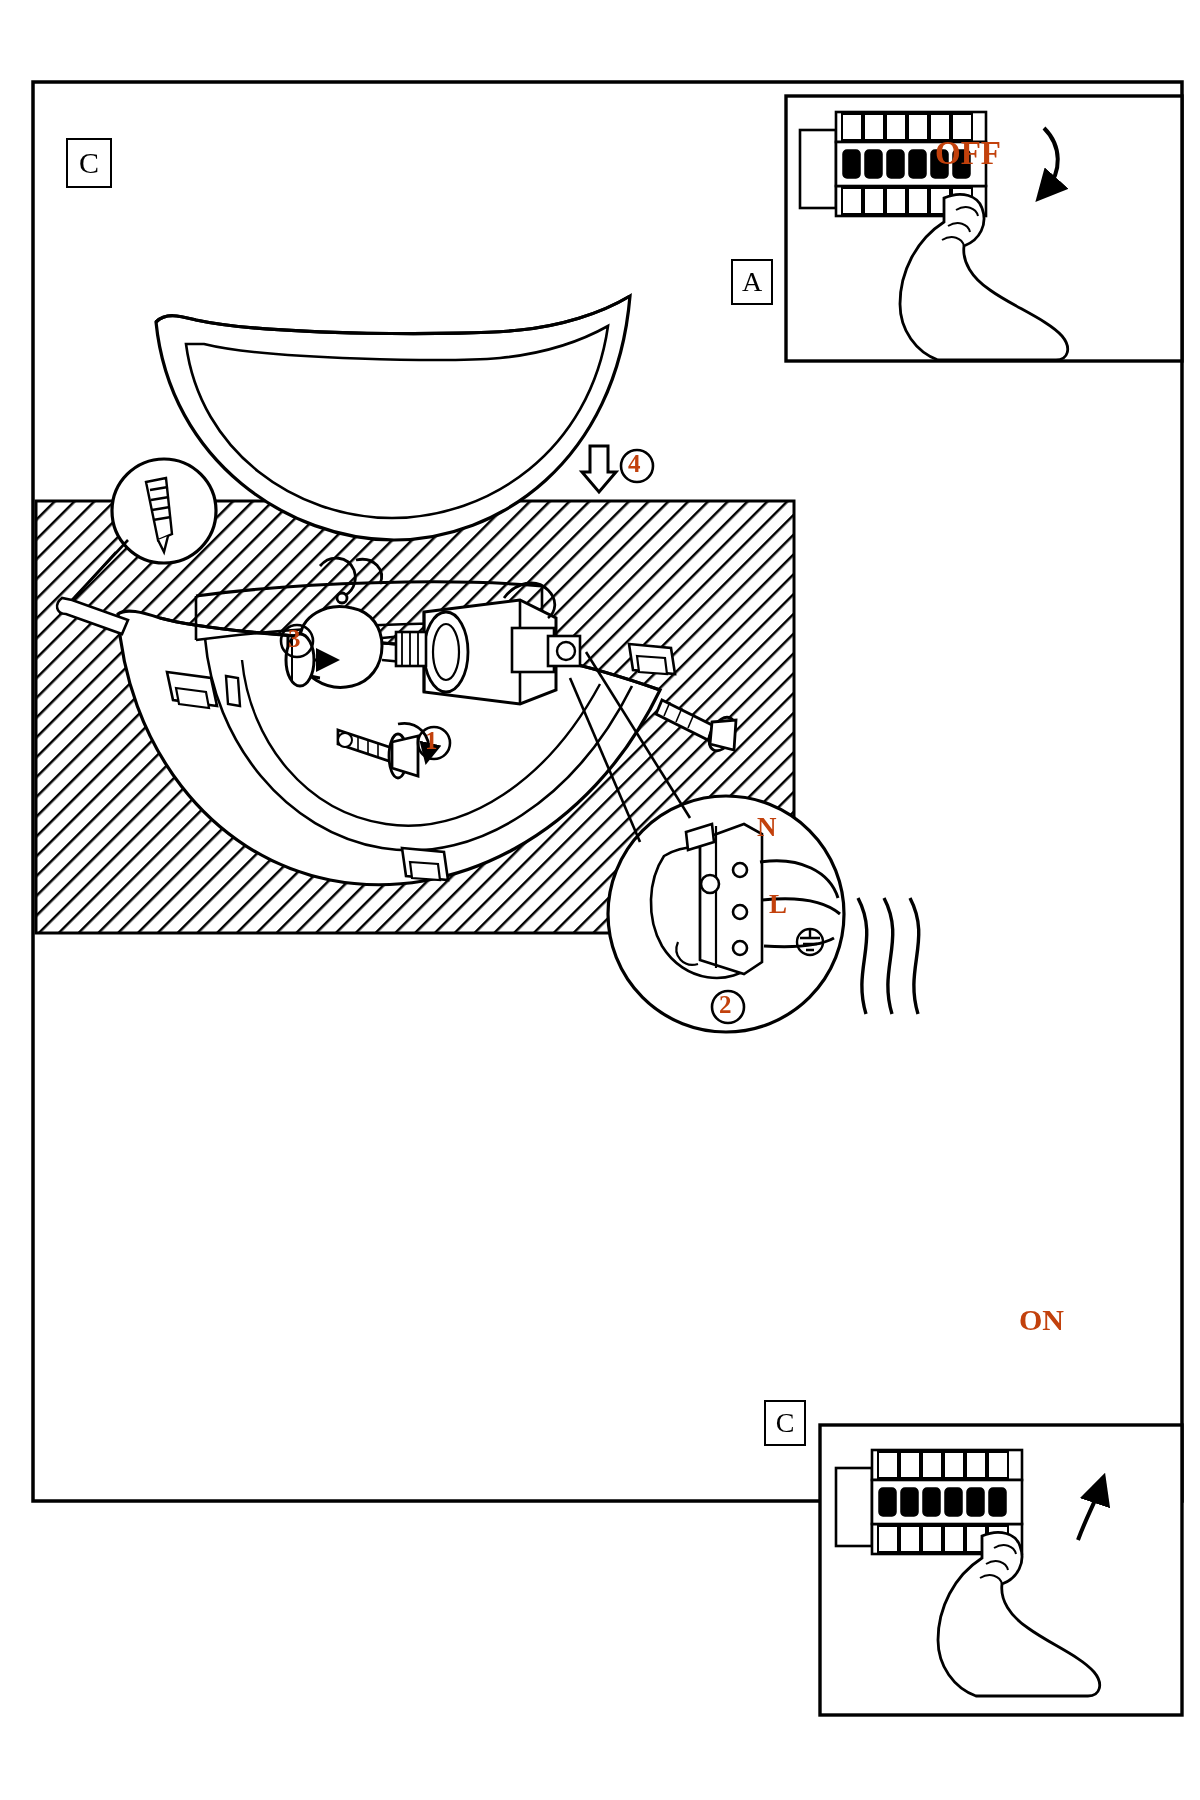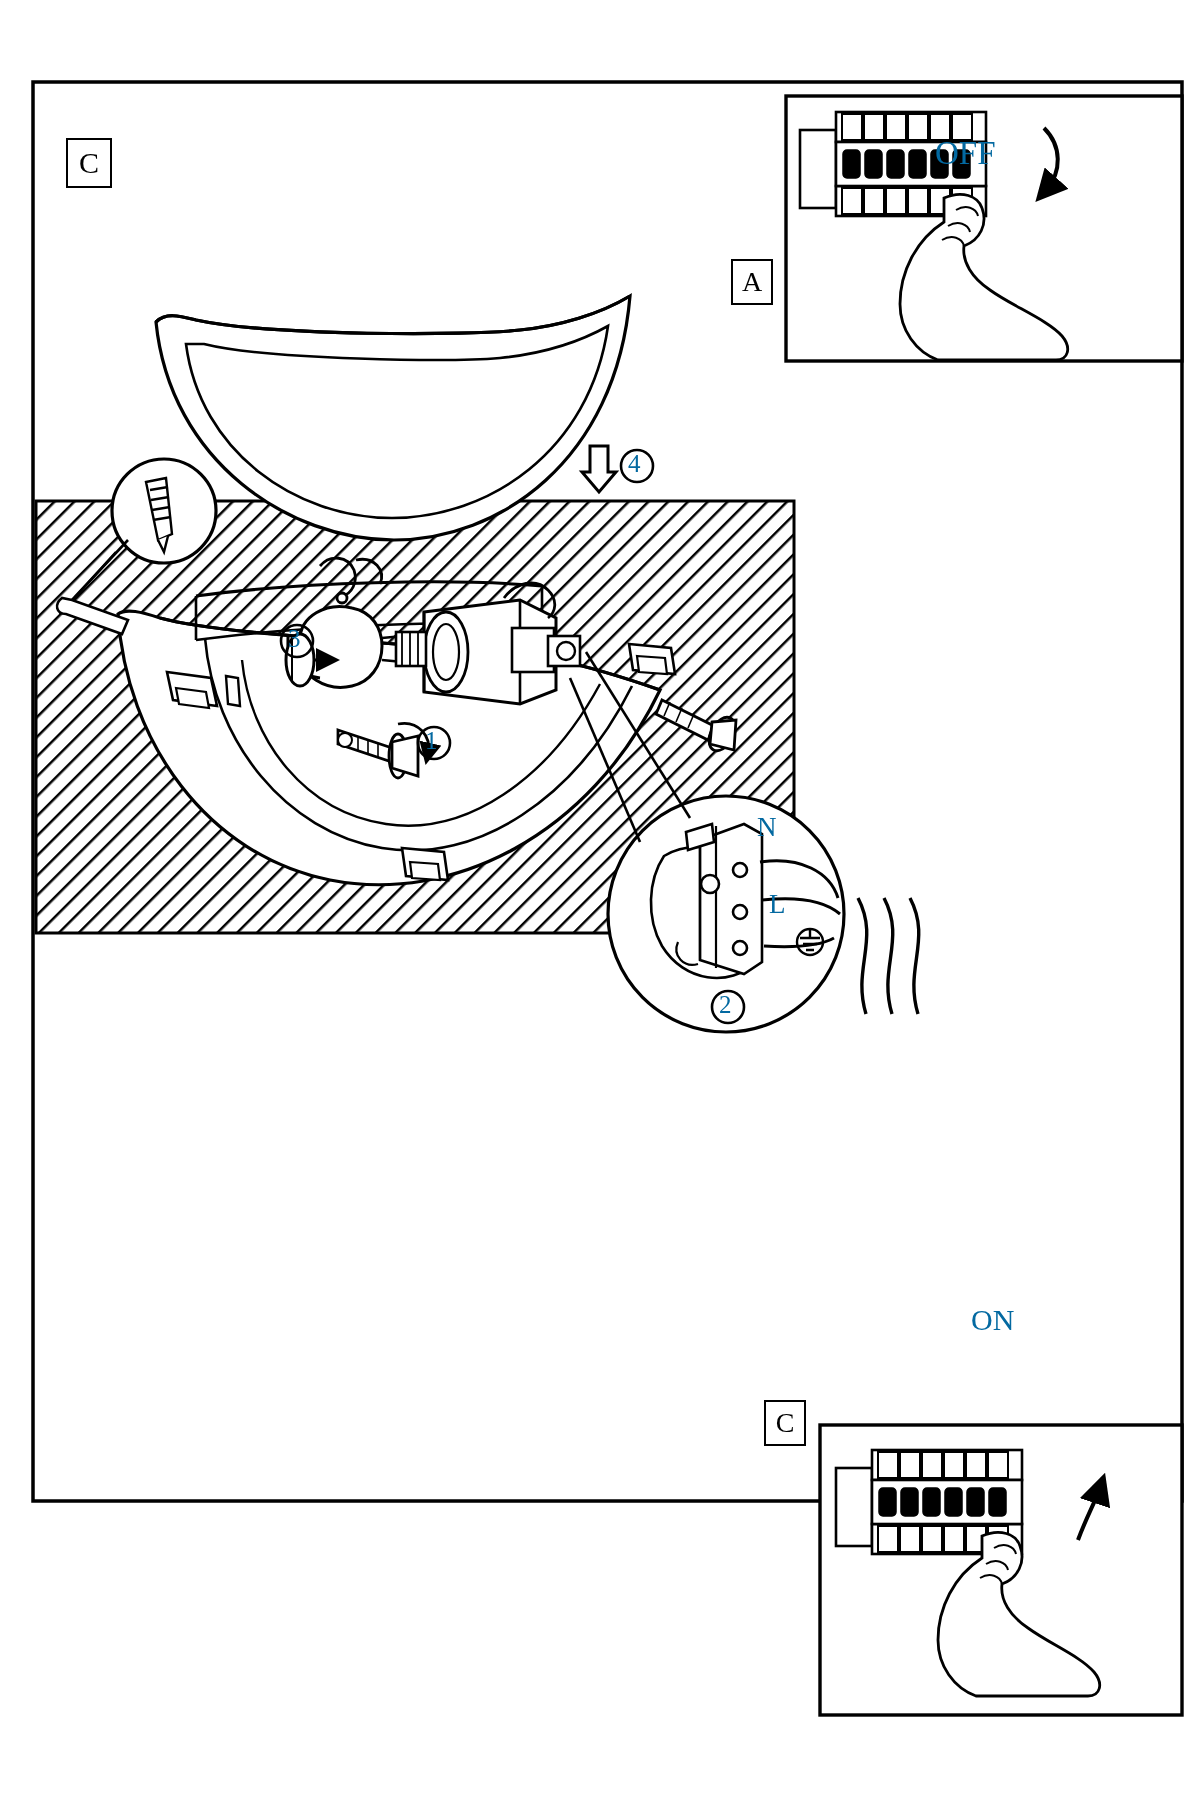--- a/index.html
+++ b/index.html
@@ -27,22 +27,23 @@
     align-items: center;
     justify-content: center;
     font-family: "Liberation Serif", serif;
     font-weight: 400;
     background: #fff;
   }
   .label-box span { display: block; line-height: 1; }
   .text-plain {
     position: absolute;
     font-family: "Liberation Serif", serif;
-    color: #0369a1;
+    color: #c2410c;
     white-space: nowrap;
+    font-weight: bold;
   }
   .svg-layer {
     position: absolute;
     left: 0; top: 0;
     width: 1200px;
     height: 1800px;
   }
 </style>
 </head>
 <body>
@@ -307,21 +308,21 @@
   <div class="label-box" style="left:731px; top:259px; width:38px; height:42px; font-size:28px;">
     <span>A</span>
   </div>
 
   <div class="label-box" style="left:764px; top:1400px; width:38px; height:42px; font-size:28px;">
     <span>C</span>
   </div>
 
   <div class="text-plain" style="left:935px; top:135px; font-size:33px;">OFF</div>
 
-  <div class="text-plain" style="left:971px; top:1303px; font-size:30px;">ON</div>
+  <div class="text-plain" style="left:1019px; top:1303px; font-size:30px;">ON</div>
 
   <div class="text-plain" style="left:628px; top:450px; font-size:25px;">4</div>
   <div class="text-plain" style="left:288px; top:625px; font-size:25px;">3</div>
   <div class="text-plain" style="left:425px; top:727px; font-size:25px;">1</div>
   <div class="text-plain" style="left:719px; top:991px; font-size:25px;">2</div>
 
   <div class="text-plain" style="left:757px; top:812px; font-size:27px;">N</div>
   <div class="text-plain" style="left:769px; top:889px; font-size:27px;">L</div>
 
 </div>

